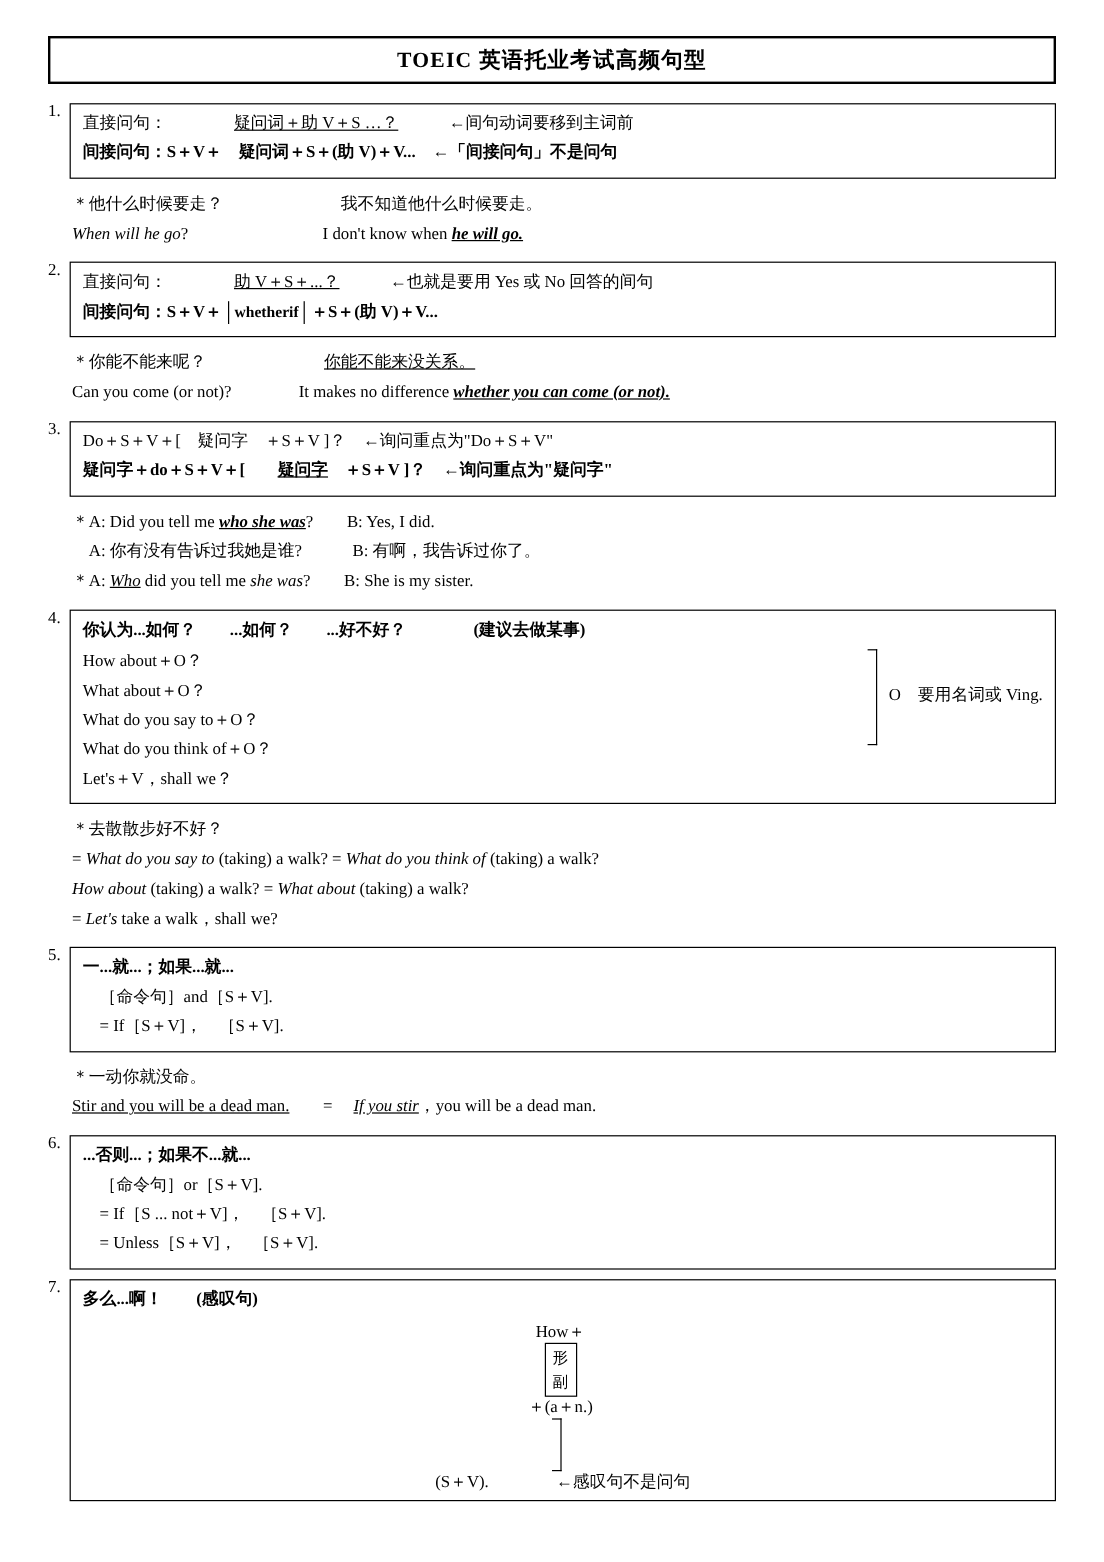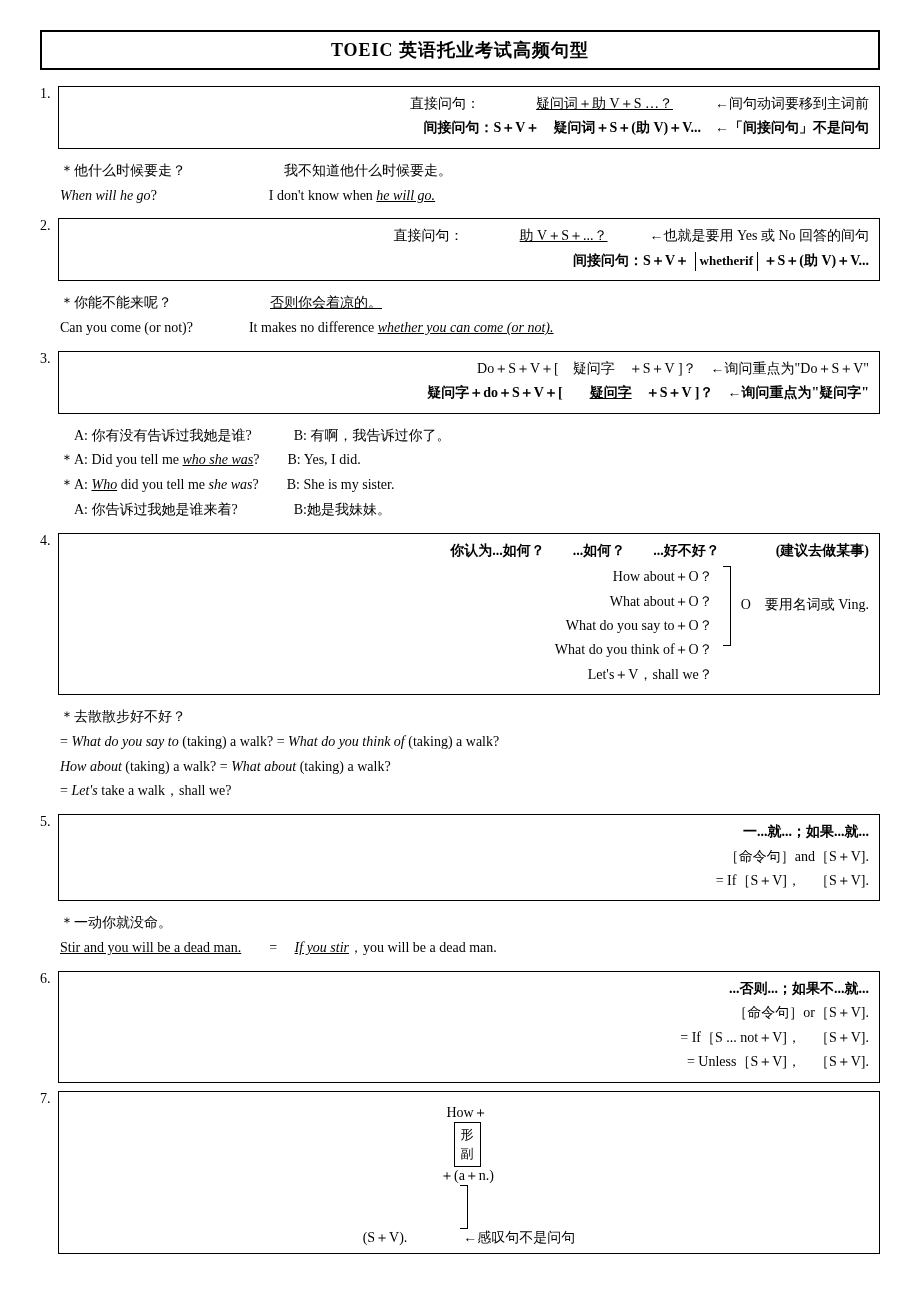--- a/index.html
+++ b/index.html
@@ -23,21 +23,20 @@
       width: 100%;
       letter-spacing: 1px;
     }
     .section {
       margin-bottom: 6px;
     }
     .section-box {
       border: 1px solid #000;
       padding: 6px 10px 6px 10px;
       margin-bottom: 2px;
-      text-align: right;
     }
     .section-row {
       display: flex;
       align-items: flex-start;
       margin-bottom: 4px;
     }
     .section-num {
       font-size: 14px;
       min-width: 18px;
       font-weight: normal;
@@ -45,21 +44,21 @@
     .section-content {
       flex: 1;
     }
     .line {
       line-height: 1.6;
       margin-bottom: 2px;
     }
     .bold { font-weight: bold; }
     .underline { text-decoration: underline; }
     .italic { font-style: italic; }
-    .italic-underline { font-style: italic; text-decoration: underline; }
+    .italic-underline { font-style: italic; text-decoration: underline; font-weight: bold; }
     .bracket-group {
       display: inline-flex;
       border-left: 1px solid #000;
       border-right: 1px solid #000;
       padding: 0 4px;
       margin: 0 2px;
       vertical-align: middle;
       line-height: 1.4;
       font-size: 13px;
     }
@@ -115,43 +114,42 @@
         间接问句：S＋V＋
         <span class="bracket-group">
           <span>whether</span>
           <span>if</span>
         </span>
         ＋S＋(助 V)＋V...
       </div>
     </div>
   </div>
   <div class="example-block">
-    <div class="example-line">＊你能不能来呢？　　　　　　　<span class="underline">否则你会着凉的。</span></div>
+    <div class="example-line">＊你能不能来呢？　　　　　　　<span class="underline">你能不能来没关系。</span></div>
     <div class="example-line">Can you come (or not)?　　　　It makes no difference <span class="italic-underline">whether you can come (or not).</span></div>
   </div>
 </div>
 
 
 <div class="section">
   <div class="section-row">
     <span class="section-num">3.</span>
     <div class="section-content section-box">
       <div class="line">
         Do＋S＋V＋[　疑问字　＋S＋V ]？　←询问重点为"Do＋S＋V"
       </div>
       <div class="line bold">
         疑问字＋do＋S＋V＋[　<span style="text-decoration:underline;margin-left:13px;">疑问字</span>　＋S＋V ]？　←询问重点为"疑问字"
       </div>
     </div>
   </div>
   <div class="example-block">
+    <div class="example-line">＊A: Did you tell me <span class="italic-underline">who she was</span>?　　B: Yes, I did.</div>
     <div class="example-line">　A: 你有没有告诉过我她是谁?　　　B: 有啊，我告诉过你了。</div>
-    <div class="example-line">＊A: Did you tell me <span class="italic-underline">who she was</span>?　　B: Yes, I did.</div>
     <div class="example-line">＊A: <span class="underline italic">Who</span> did you tell me <span class="italic">she was</span>?　　B: She is my sister.</div>
-    <div class="example-line">　A: 你告诉过我她是谁来着?　　　　B:她是我妹妹。</div>
   </div>
 </div>
 
 
 <div class="section">
   <div class="section-row">
     <span class="section-num">4.</span>
     <div class="section-content section-box">
       <div class="line bold">
         你认为...如何？　　...如何？　　...好不好？　　　　(建议去做某事)
@@ -206,20 +204,21 @@
       <div class="line">　= Unless［S＋V]，　［S＋V].</div>
     </div>
   </div>
 </div>
 
 
 <div class="section">
   <div class="section-row">
     <span class="section-num">7.</span>
     <div class="section-content section-box">
+      <div class="line bold">多么...啊！　　(感叹句)</div>
       <div style="display:flex; align-items:center; margin-top:6px;flex-direction:column;">
         <div style="font-size:14px; margin-right:4px;">How＋</div>
         <div style="display:inline-flex; flex-direction:column; border:1px solid #000; padding:2px 6px; margin-right:4px; font-size:13px; line-height:1.5;">
           <span>形</span>
           <span>副</span>
         </div>
         <div style="font-size:14px; margin-right:4px;">＋(a＋n.)</div>
         <div style="border-top:1px solid #000; border-bottom:1px solid #000; border-right:1px solid #000; height:44px; width:8px; margin-right:10px;"></div>
         <div style="font-size:14px;">(S＋V).　　　　←感叹句不是问句</div>
       </div>

